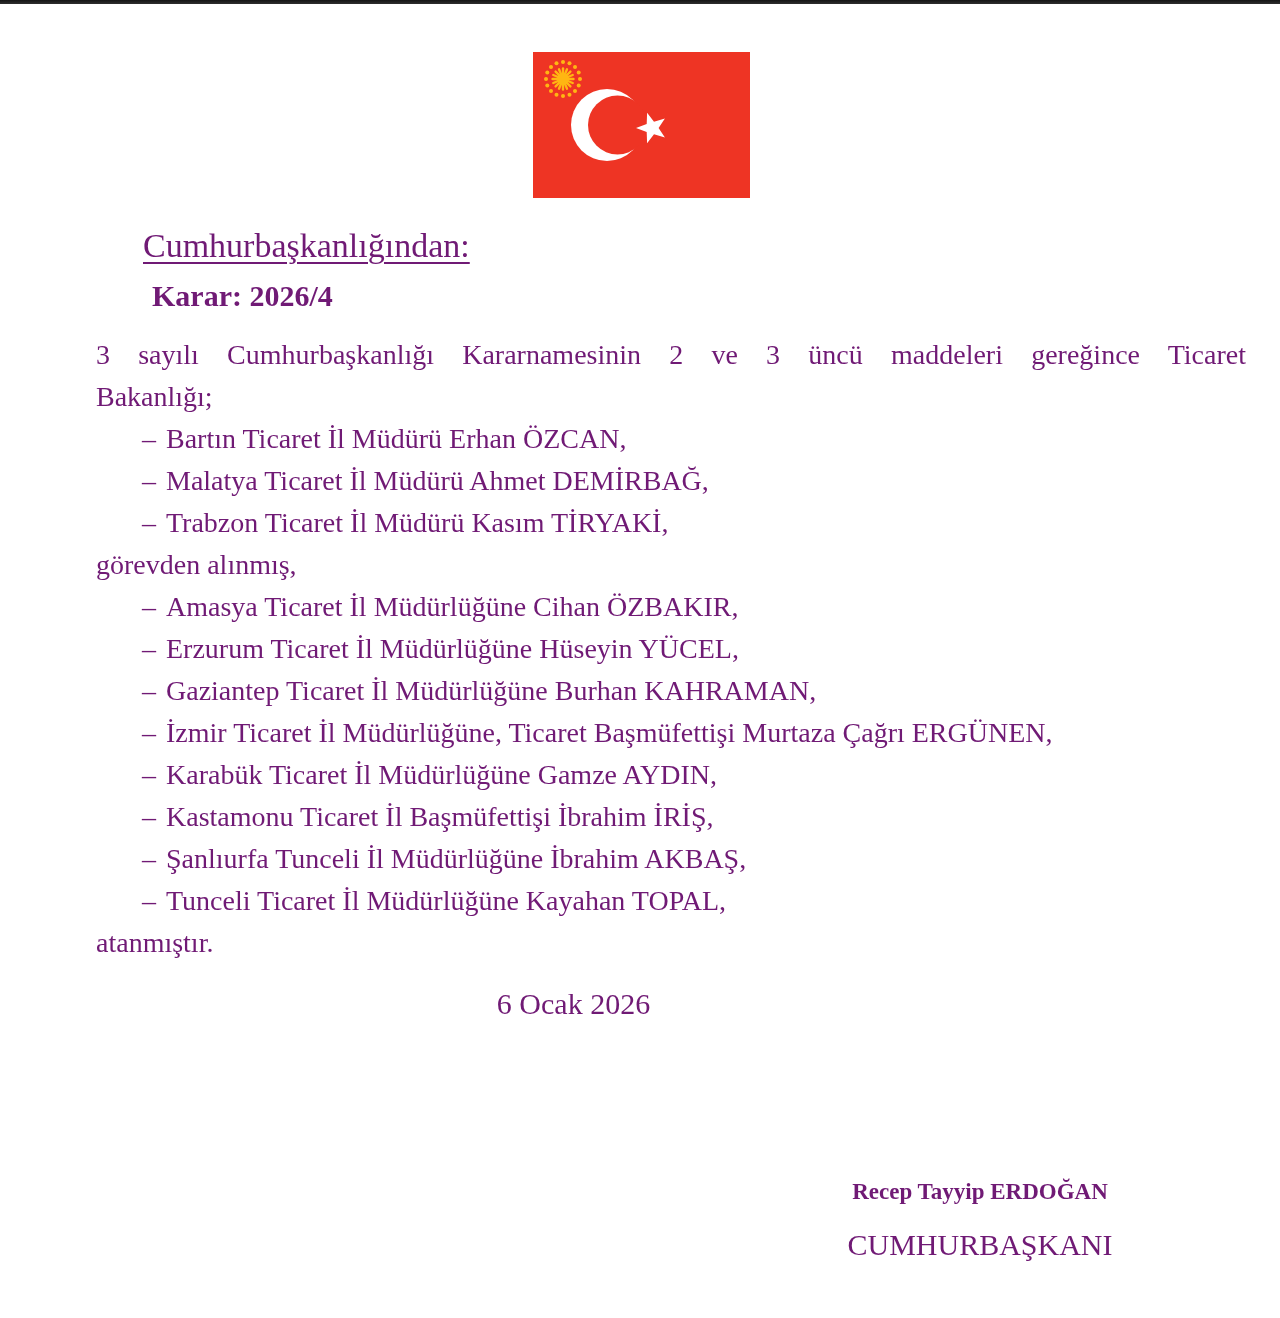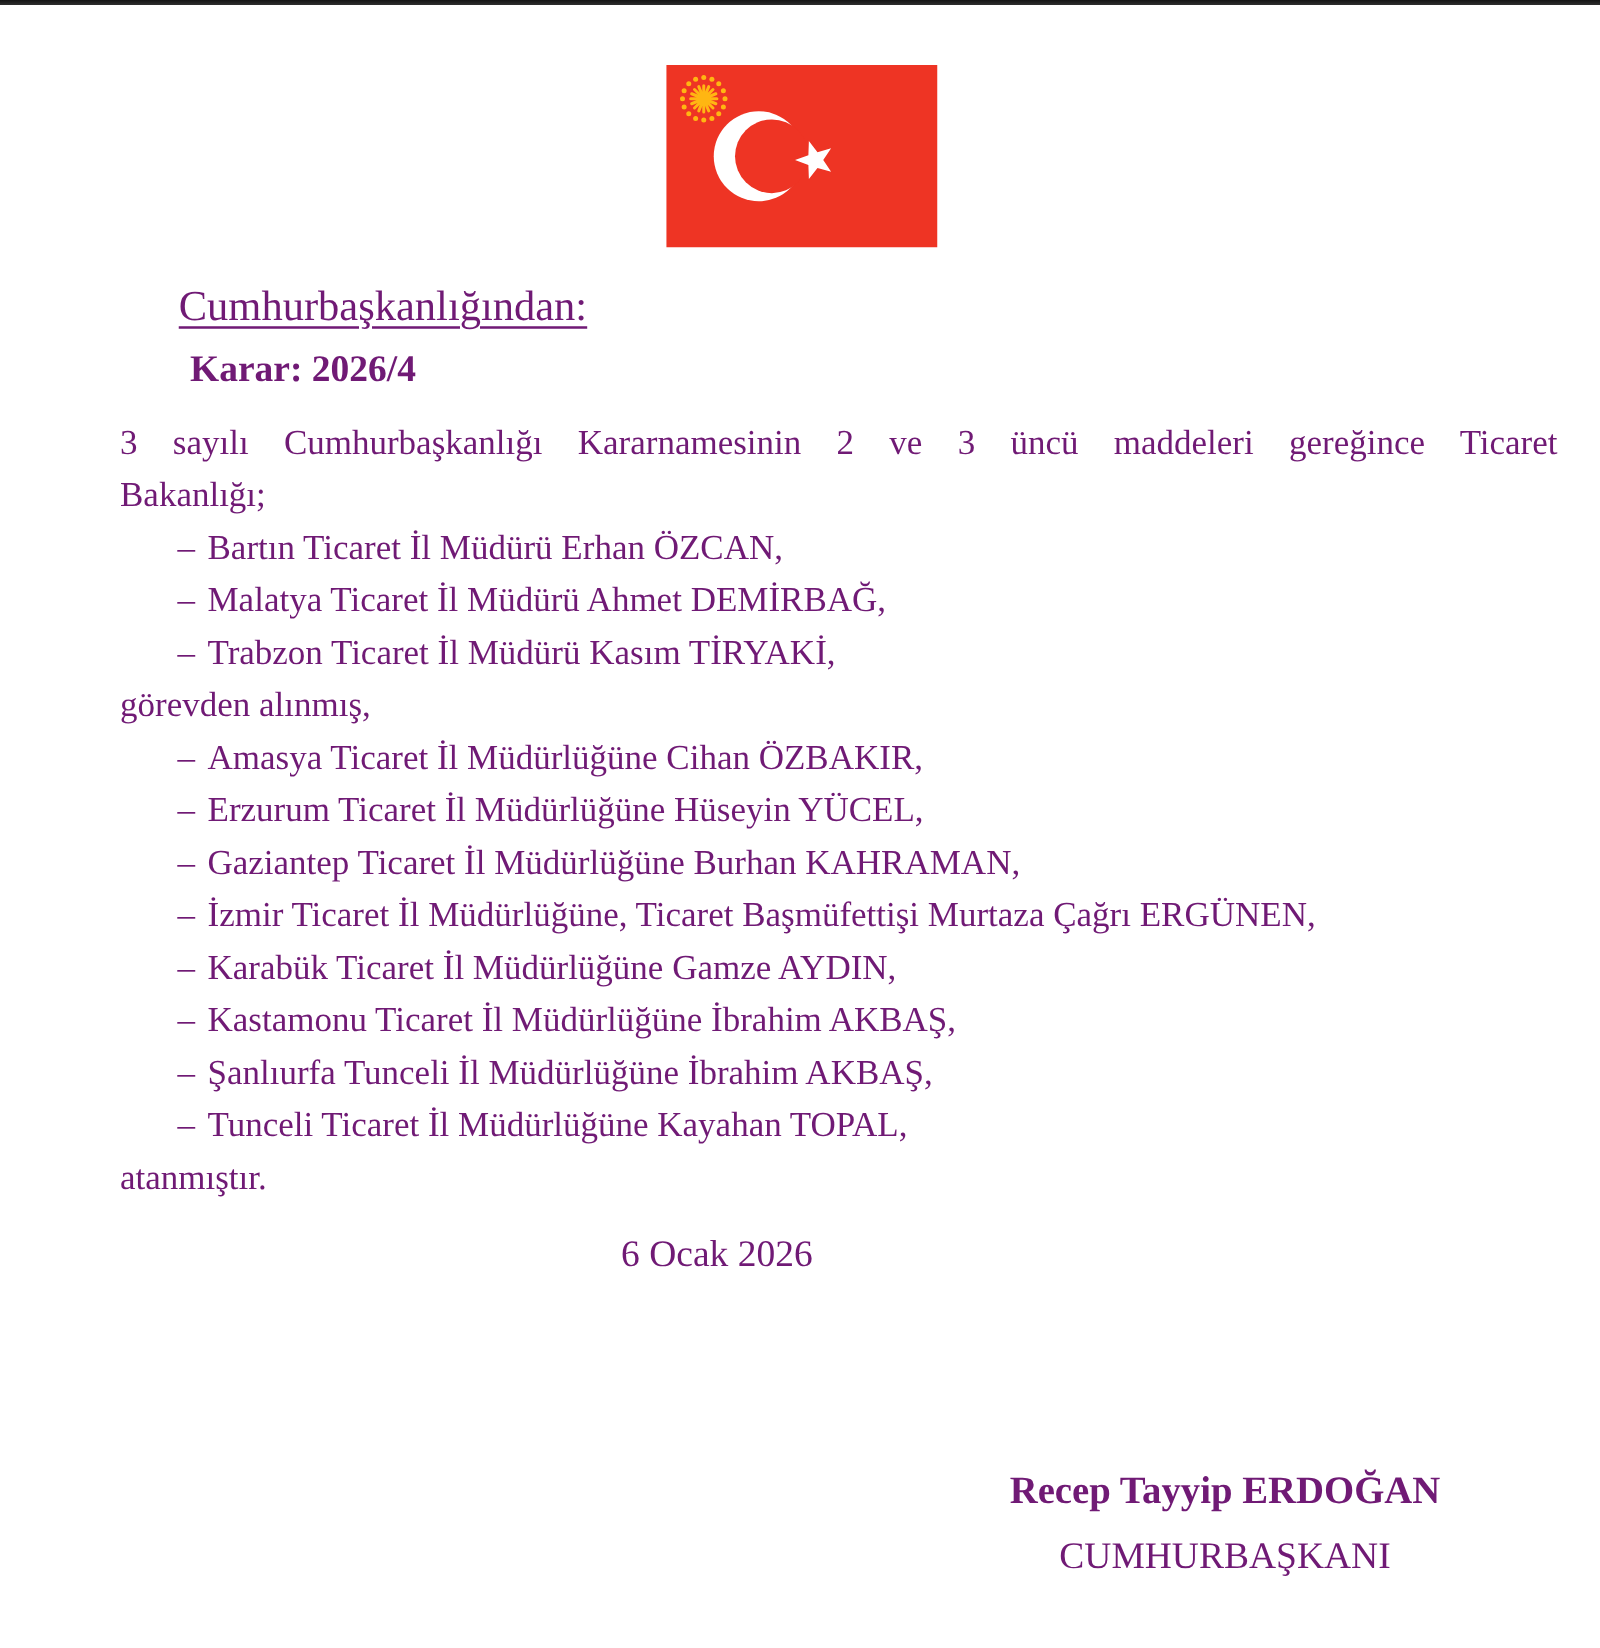--- a/index.html
+++ b/index.html
@@ -64,21 +64,21 @@
     font-size: 30px;
     line-height: 40px;
   }
   .signature {
     position: absolute;
     left: 780px; top: 1172px;
     width: 400px;
     text-align: center;
   }
   .sig-name {
-    font-size: 31px;
+    font-size: 23px;
     font-weight: bold;
     line-height: 40px;
   }
   .sig-title {
     margin-top: 13px;
     font-size: 30px;
     line-height: 40px;
   }
 </style>
 </head>
@@ -140,21 +140,21 @@
     <div class="item"><span class="dash">–</span><span>Malatya Ticaret İl Müdürü Ahmet DEMİRBAĞ,</span></div>
     <div class="item"><span class="dash">–</span><span>Trabzon Ticaret İl Müdürü Kasım TİRYAKİ,</span></div>
 
     <div>görevden alınmış,</div>
 
     <div class="item"><span class="dash">–</span><span>Amasya Ticaret İl Müdürlüğüne Cihan ÖZBAKIR,</span></div>
     <div class="item"><span class="dash">–</span><span>Erzurum Ticaret İl Müdürlüğüne Hüseyin YÜCEL,</span></div>
     <div class="item"><span class="dash">–</span><span>Gaziantep Ticaret İl Müdürlüğüne Burhan KAHRAMAN,</span></div>
     <div class="item"><span class="dash">–</span><span>İzmir Ticaret İl Müdürlüğüne, Ticaret Başmüfettişi Murtaza Çağrı ERGÜNEN,</span></div>
     <div class="item"><span class="dash">–</span><span>Karabük Ticaret İl Müdürlüğüne Gamze AYDIN,</span></div>
-    <div class="item"><span class="dash">–</span><span>Kastamonu Ticaret İl Müdürlüğüne İbrahim AKBAŞ,</span></div>
+    <div class="item"><span class="dash">–</span><span>Kastamonu Ticaret İl Başmüfettişi İbrahim İRİŞ,</span></div>
     <div class="item"><span class="dash">–</span><span>Şanlıurfa Tunceli İl Müdürlüğüne İbrahim AKBAŞ,</span></div>
     <div class="item"><span class="dash">–</span><span>Tunceli Ticaret İl Müdürlüğüne Kayahan TOPAL,</span></div>
 
     <div>atanmıştır.</div>
   </div>
 
   <div class="date-line">6 Ocak 2026</div>
 
   <div class="signature">
     <div class="sig-name">Recep Tayyip ERDOĞAN</div>

